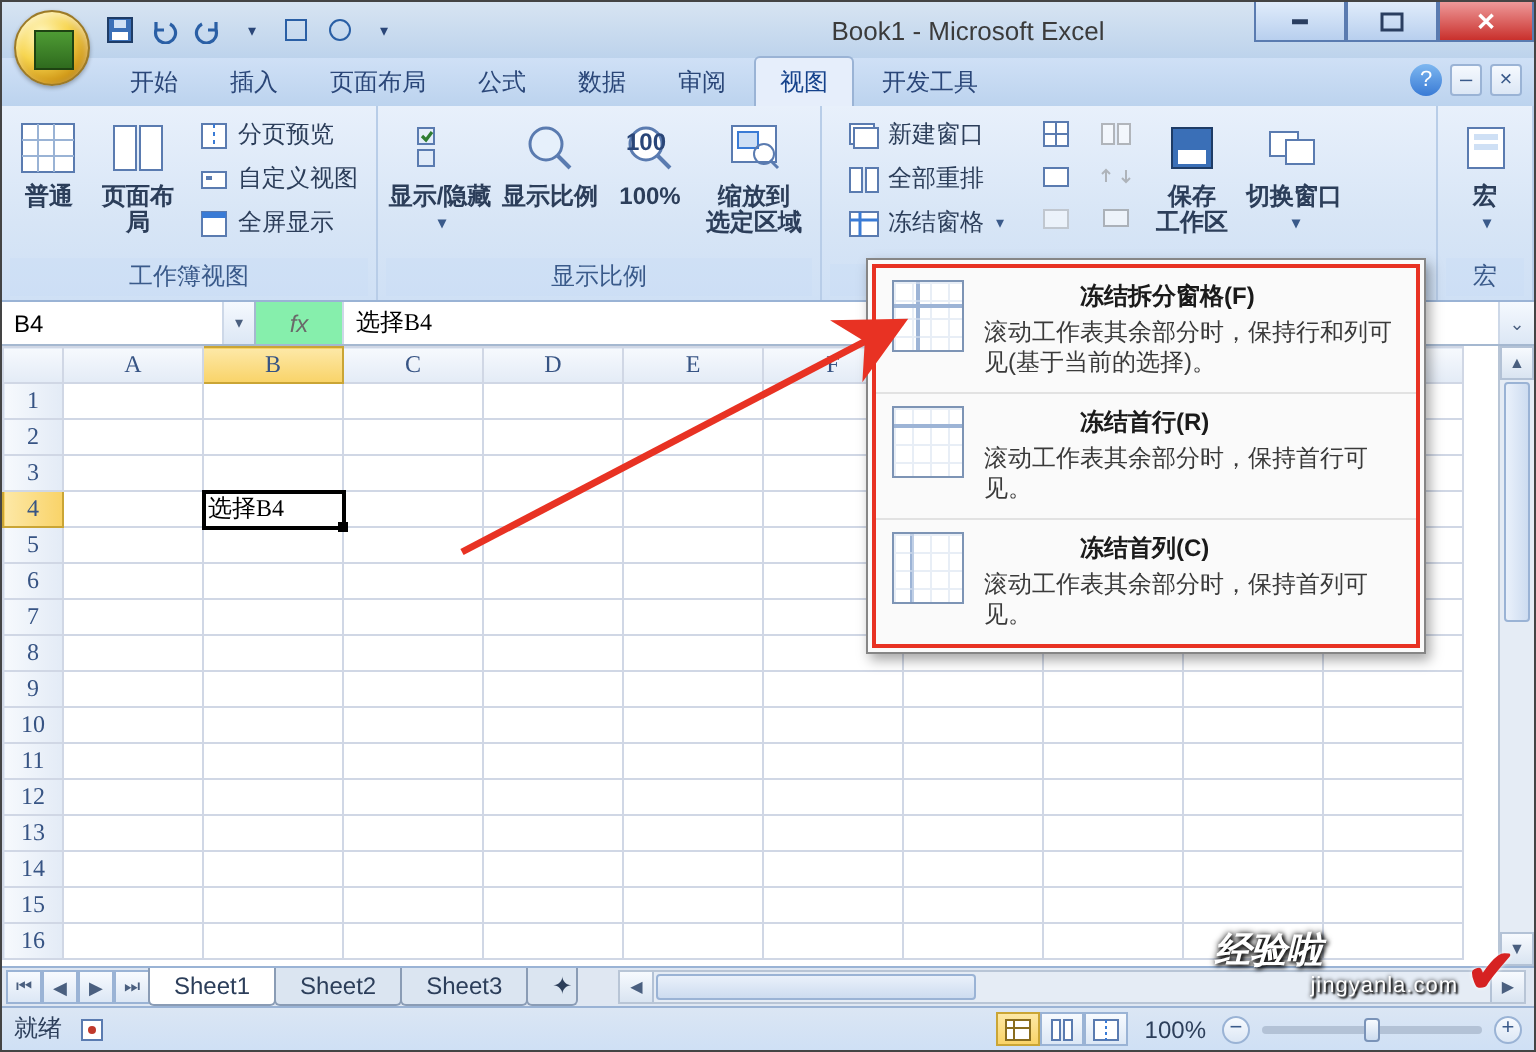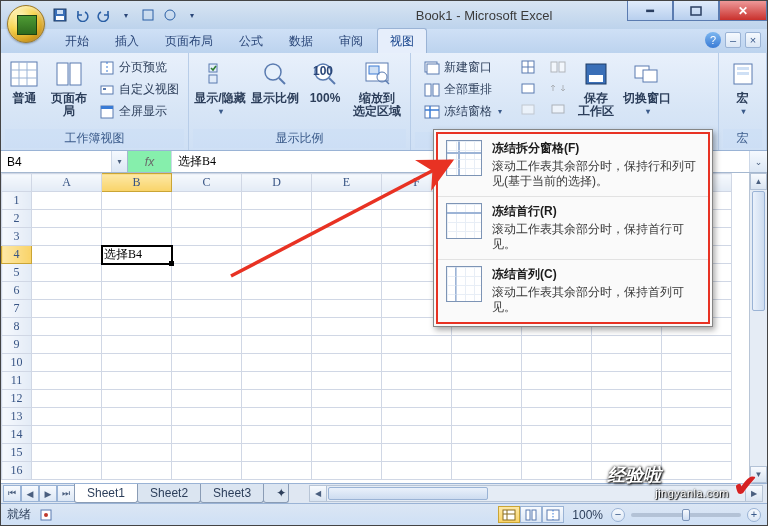--- a/index.html
+++ b/index.html
@@ -69,21 +69,21 @@
 .vscroll .sbtn { height:17px; background:linear-gradient(#f7fafe,#d9e4f1); border:1px solid #b3c2d6; display:flex; align-items:center; justify-content:center; font-size:8px; color:#4a5f7f; }
 .vscroll .thumb { position:absolute; left:2px; right:2px; top:18px; height:120px; background:linear-gradient(90deg,#eaf1fb,#cddcf0); border:1px solid #9ab3d5; border-radius:2px; }
 
 
 .popup { position:absolute; left:432px; top:128px; width:280px; background:#fafafa; border:1px solid #868686; box-shadow:2px 3px 6px rgba(0,0,0,.35); z-index:50; padding:2px; }
 .popup-inner { border:2px solid #e83223; }
 .menu-item { display:flex; padding:6px 8px; gap:10px; border-bottom:1px solid transparent; }
 .menu-item + .menu-item { border-top:1px solid #e2e2e2; }
 .menu-item .mi-ic { width:36px; height:36px; flex-shrink:0; }
 .menu-item .mi-txt { flex:1; }
-.menu-item .mi-title { font-weight:bold; color:#1a1a1a; margin-bottom:2px; }
+.menu-item .mi-title { font-weight:bold; color:#1a1a1a; margin-bottom:2px;margin-left:48px; }
 .menu-item .mi-desc { color:#3a3a3a; line-height:15px; }
 
 
 .freeze-ic { width:36px; height:36px; position:relative; border:1px solid #7d94b5; background:#fff; }
 .freeze-ic::before, .freeze-ic::after { content:""; position:absolute; background:#9db4d6; }
 .freeze-ic.split::before { left:11px; top:0; width:2px; height:100%; }
 .freeze-ic.split::after { top:11px; left:0; height:2px; width:100%; }
 .freeze-ic.row::after { top:8px; left:0; height:2px; width:100%; }
 .freeze-ic.col::before { left:8px; top:0; width:2px; height:100%; }
 .freeze-ic .cells { position:absolute; inset:0; background-image:linear-gradient(#d9e4f1 1px,transparent 1px),linear-gradient(90deg,#d9e4f1 1px,transparent 1px); background-size:9px 9px; opacity:.6; }
@@ -176,20 +176,21 @@
   </div>
 
   <div class="tabs">
     <div class="tab">开始</div>
     <div class="tab">插入</div>
     <div class="tab">页面布局</div>
     <div class="tab">公式</div>
     <div class="tab">数据</div>
     <div class="tab">审阅</div>
     <div class="tab active">视图</div>
+    <div class="tab">开发工具</div>
     <div class="help-mini">
       <span>?</span>
       <span style="background:linear-gradient(#f5f9fe,#dce7f5);color:#3a5a8a;border:1px solid #9ab3d5;border-radius:2px;">–</span>
       <span style="background:linear-gradient(#f5f9fe,#dce7f5);color:#3a5a8a;border:1px solid #9ab3d5;border-radius:2px;">×</span>
     </div>
   </div>
 
   <div class="ribbon">
 
     <div class="group" style="width:188px;">

